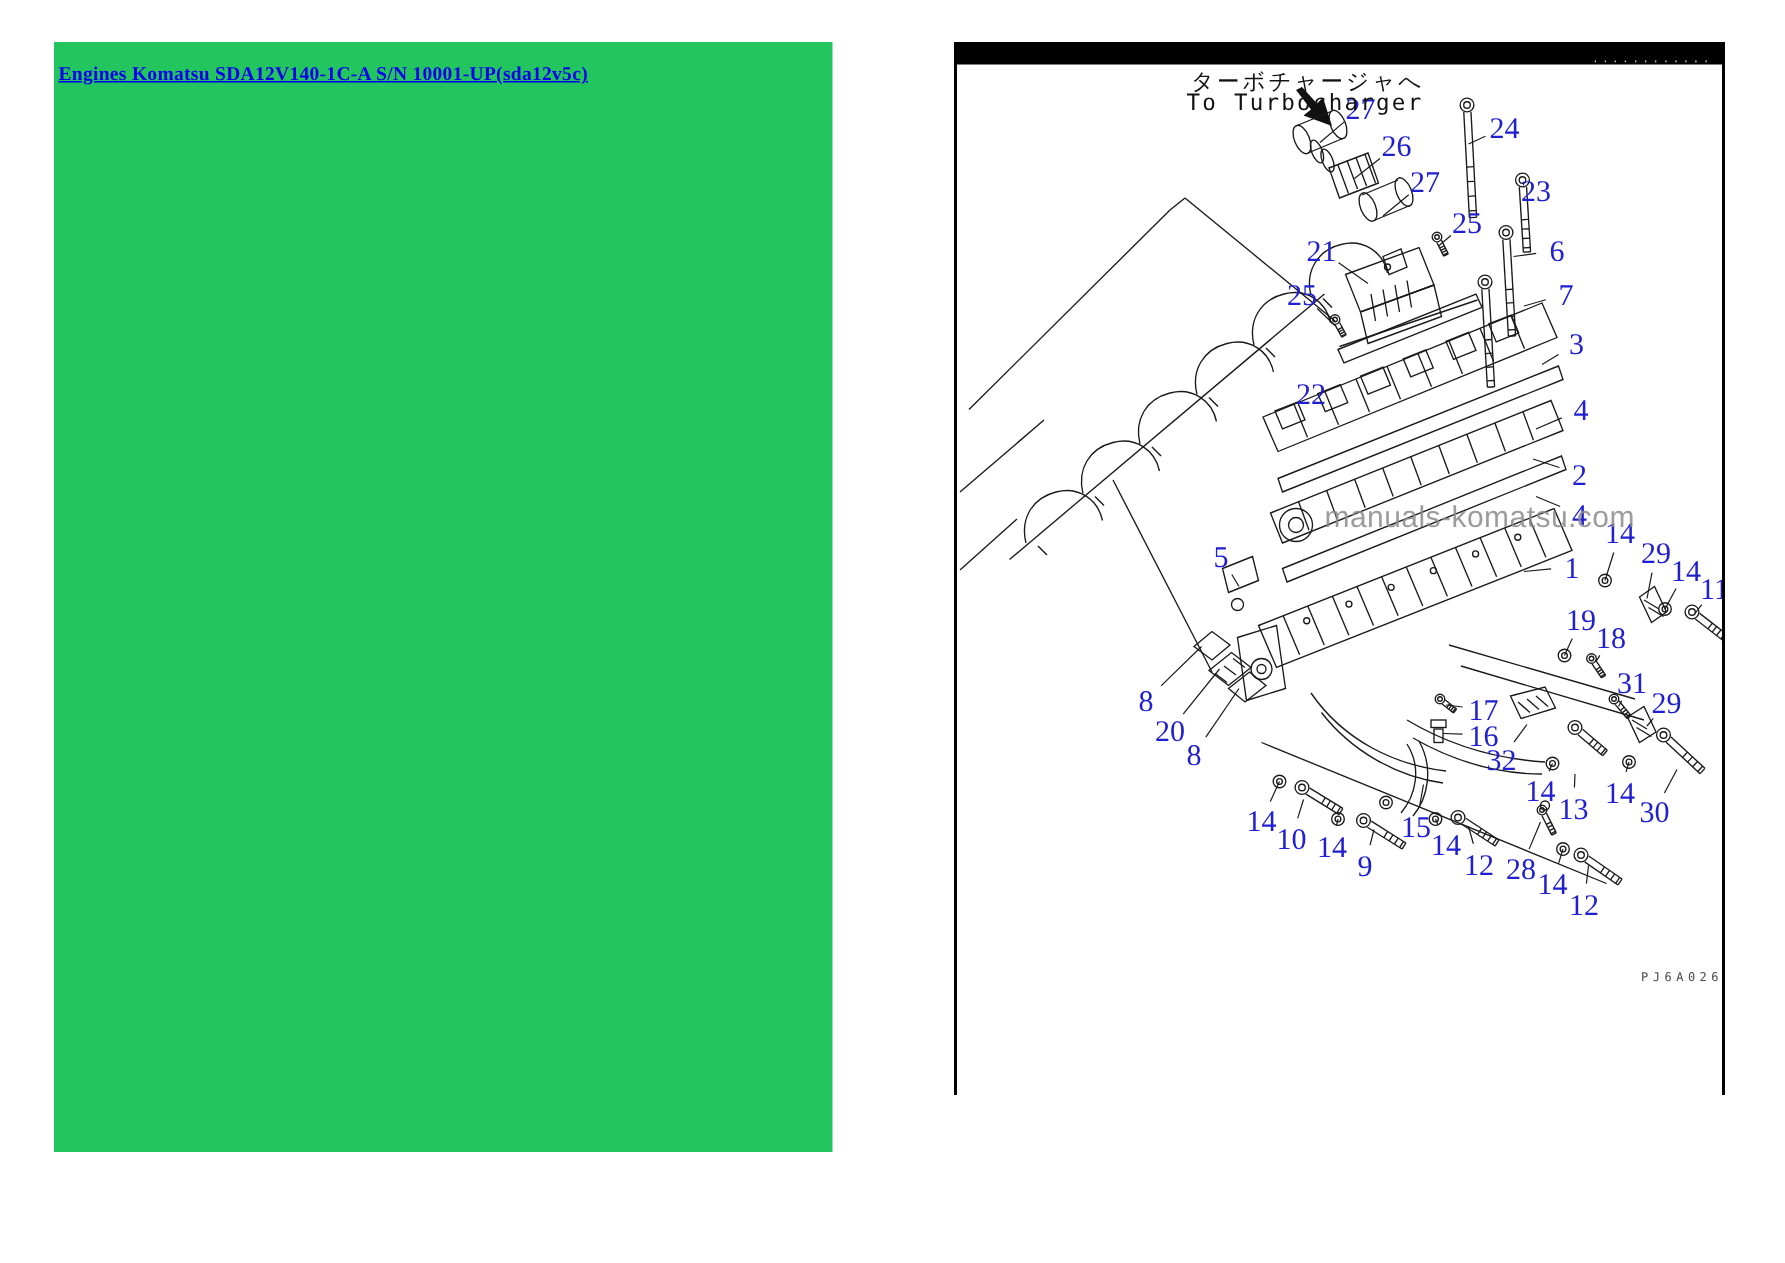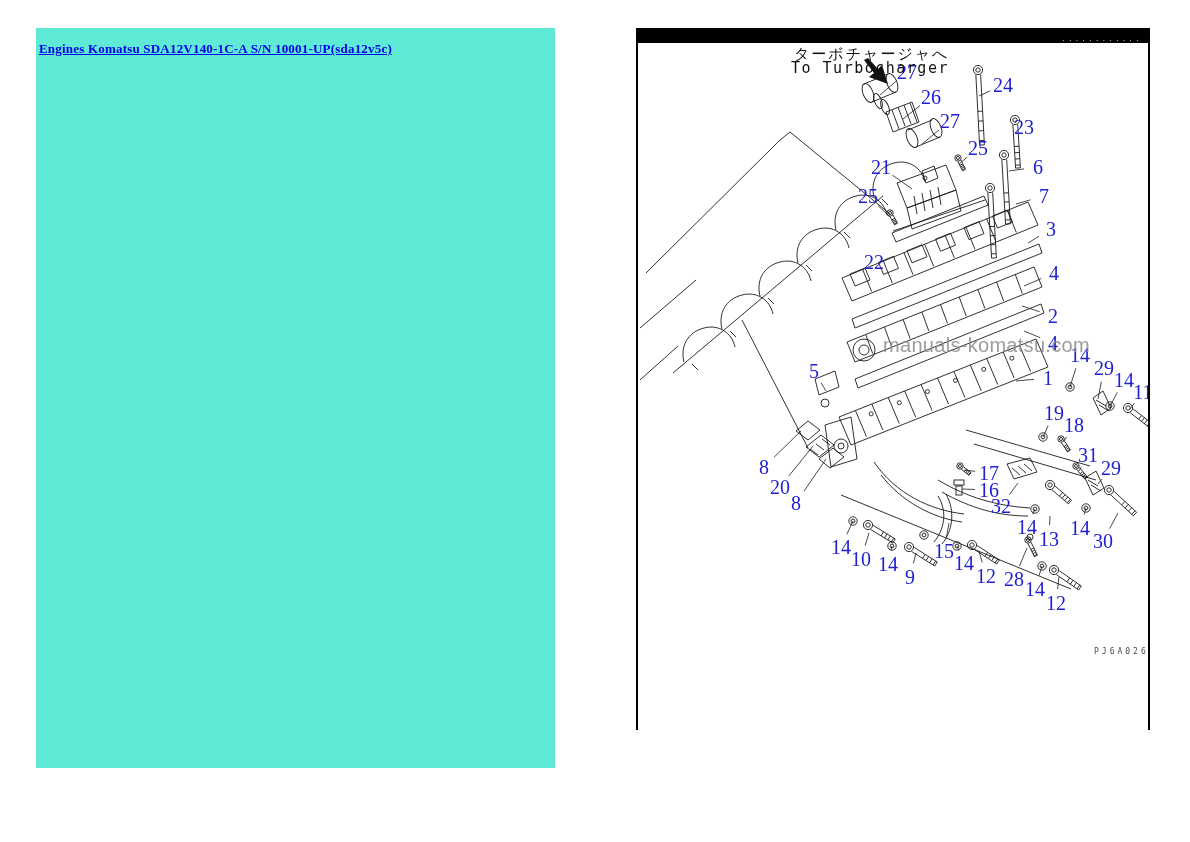--- a/index.html
+++ b/index.html
@@ -1,19 +1,19 @@
 <!DOCTYPE html>
 <html><head>
 <meta charset="utf-8">
 <style>
   html,body{margin:0;padding:0;}
   body{width:1190px;height:842px;background:#ffffff;font-family:"Liberation Sans",sans-serif;overflow:hidden;position:relative;}
   .page{position:absolute;inset:0;background:#ffffff;}
 
-  .left-panel{position:absolute;left:36px;top:28px;width:519px;height:740px;background:#5eead4;}
+  .left-panel{position:absolute;left:36px;top:28px;width:519px;height:740px;background:#22c55e;}
   .catalog-link{position:absolute;left:3px;top:13px;white-space:nowrap;
     font-family:"Liberation Serif",serif;font-size:13px;font-weight:700;
     color:#0000ee;text-decoration:underline;letter-spacing:.2px;cursor:pointer;}
 
   .figure-panel{position:absolute;left:636px;top:28px;width:510px;height:702px;background:#ffffff;
     border-left:2px solid #000;border-right:2px solid #000;overflow:hidden;}
   .figure-topbar{position:absolute;top:0;left:0;right:0;height:15px;background:#000000;z-index:5;}
   .topbar-dots{position:absolute;right:6px;bottom:-1px;color:#cccccc;font-size:7px;line-height:6px;
     letter-spacing:2.5px;font-family:"DejaVu Sans Mono",monospace;}
   .note-jp{position:absolute;left:156px;top:17px;font-size:15px;letter-spacing:2px;color:#111;

